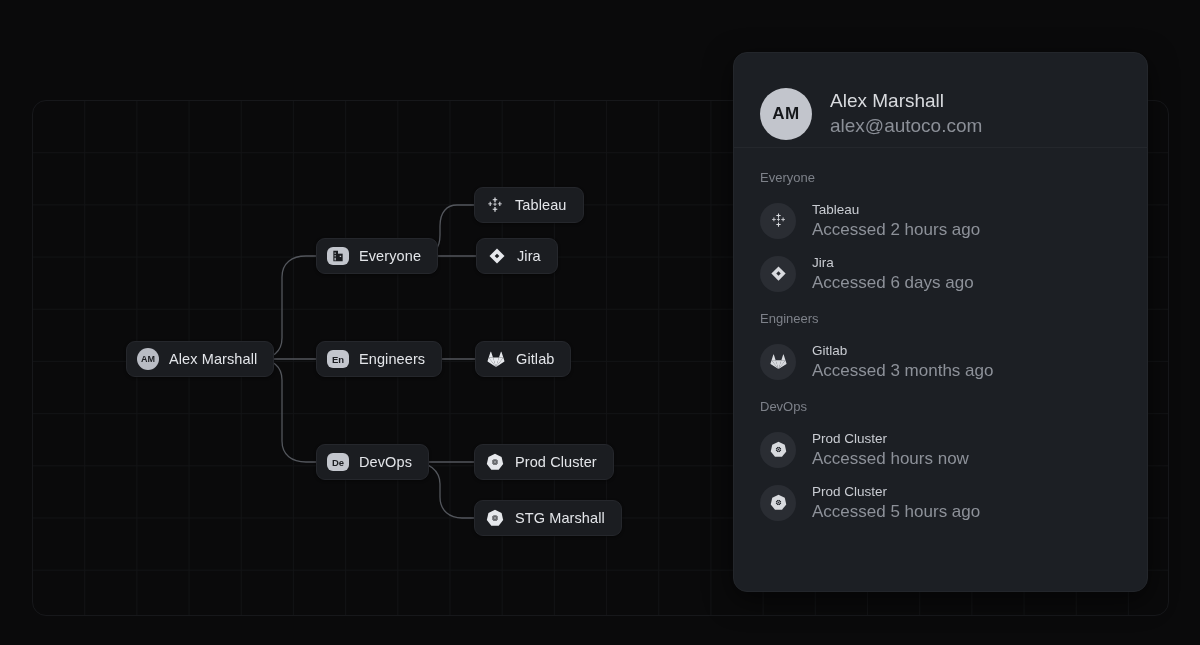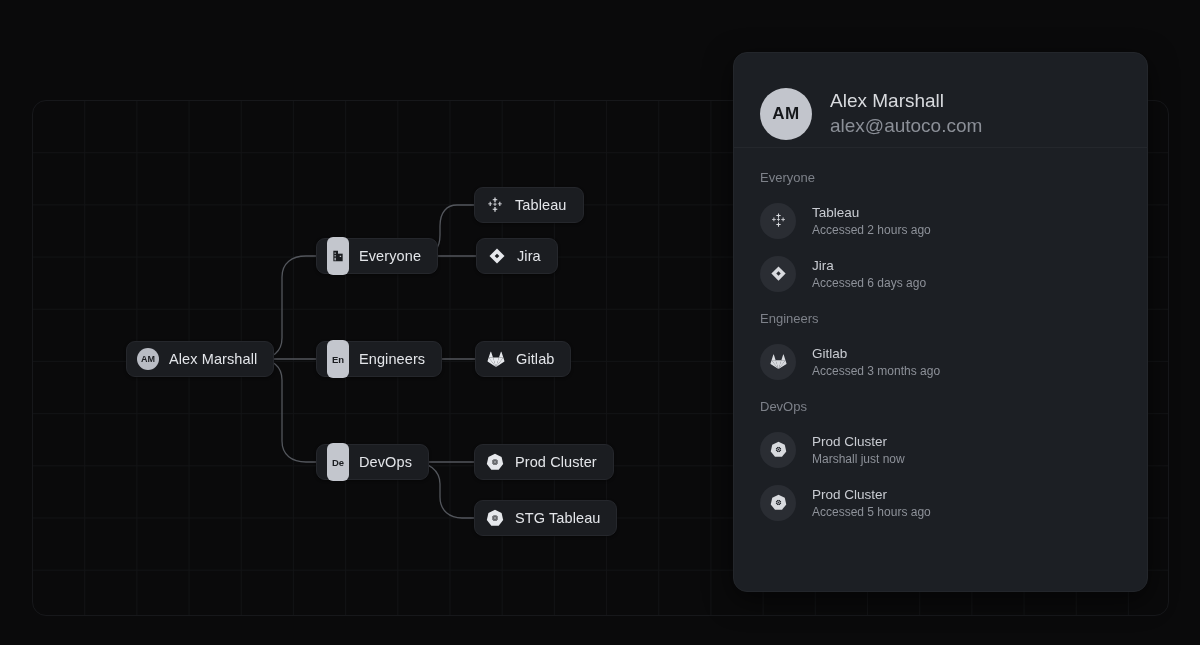--- a/index.html
+++ b/index.html
@@ -45,21 +45,21 @@
   .node .label { letter-spacing: .1px; }
 
   .avatar-sm {
     width: 22px; height: 22px; border-radius: 50%;
     background: #b9bcc4; color: #1b1d21;
     font-size: 9px; font-weight: 700;
     display: flex; align-items: center; justify-content: center;
     flex: none;
   }
   .badge {
-    width: 22px; height: 38px; border-radius: 6px;
+    width: 22px; height: 18px; border-radius: 6px;
     background: #c3c6cd; color: #1b1d21;
     font-size: 9.5px; font-weight: 600;
     display: flex; align-items: center; justify-content: center;
     flex: none;
   }
   .app-ico { width: 20px; height: 20px; flex: none; display: block; }
 
   
   .panel {
     position: absolute;
@@ -96,21 +96,21 @@
 
   .arow { display: flex; align-items: center; gap: 16px; height: 53px; }
   .arow-ico {
     width: 36px; height: 36px; border-radius: 50%;
     background: #2a2d33;
     display: flex; align-items: center; justify-content: center;
     flex: none;
   }
   .arow-ico svg { width: 19px; height: 19px; display: block; }
   .arow-t1 { font-size: 13.5px; color: #c9ccd2; margin-bottom: 3px; }
-  .arow-t2 { font-size: 12px; color: #8d9199; text-align: right; }
+  .arow-t2 { font-size: 17px; color: #8d9199; text-align: right; }
 </style>
 </head>
 <body>
 
 <div id="root">
 
   <div class="canvas"></div>
 
   <svg class="edges">
     <g fill="none" stroke="#53565c" stroke-width="1.3">
@@ -208,21 +208,21 @@
 
   <div class="node" style="left:474px; top:500px;">
     <svg class="app-ico" viewBox="0 0 24 24">
       <path d="M12 2.2l7.9 3.8 1.9 8.5-5.4 6.8H7.6l-5.4-6.8L4.1 6z" fill="#e6e8ec"></path>
       <circle cx="12" cy="12" r="3.4" fill="#1b1d21"></circle>
       <g stroke="#e6e8ec" stroke-width="1" fill="none">
         <circle cx="12" cy="12" r="1.4"></circle>
         <path d="M12 6.2v3M12 14.8v3M6.5 12h3M14.5 12h3M8.2 8.2l2 2M13.8 13.8l2 2M15.8 8.2l-2 2M10.2 13.8l-2 2"></path>
       </g>
     </svg>
-    <span class="label">STG Tableau</span>
+    <span class="label">STG Marshall</span>
   </div>
 
   <div class="panel">
 
     <div class="panel-head">
       <div class="avatar-lg">AM</div>
       <div>
         <div class="u-name">Alex Marshall</div>
         <div class="u-mail">alex@autoco.com</div>
       </div>
@@ -285,21 +285,21 @@
             <path d="M12 2.2l7.9 3.8 1.9 8.5-5.4 6.8H7.6l-5.4-6.8L4.1 6z" fill="#d8dade"></path>
             <circle cx="12" cy="12" r="3.4" fill="#2a2d33"></circle>
             <g stroke="#d8dade" stroke-width="1" fill="none">
               <circle cx="12" cy="12" r="1.4"></circle>
               <path d="M12 6.2v3M12 14.8v3M6.5 12h3M14.5 12h3M8.2 8.2l2 2M13.8 13.8l2 2M15.8 8.2l-2 2M10.2 13.8l-2 2"></path>
             </g>
           </svg>
         </span>
         <div>
           <div class="arow-t1">Prod Cluster</div>
-          <div class="arow-t2">Marshall just now</div>
+          <div class="arow-t2">Accessed hours now</div>
         </div>
       </div>
       <div class="arow">
         <span class="arow-ico">
           <svg viewBox="0 0 24 24">
             <path d="M12 2.2l7.9 3.8 1.9 8.5-5.4 6.8H7.6l-5.4-6.8L4.1 6z" fill="#d8dade"></path>
             <circle cx="12" cy="12" r="3.4" fill="#2a2d33"></circle>
             <g stroke="#d8dade" stroke-width="1" fill="none">
               <circle cx="12" cy="12" r="1.4"></circle>
               <path d="M12 6.2v3M12 14.8v3M6.5 12h3M14.5 12h3M8.2 8.2l2 2M13.8 13.8l2 2M15.8 8.2l-2 2M10.2 13.8l-2 2"></path>

